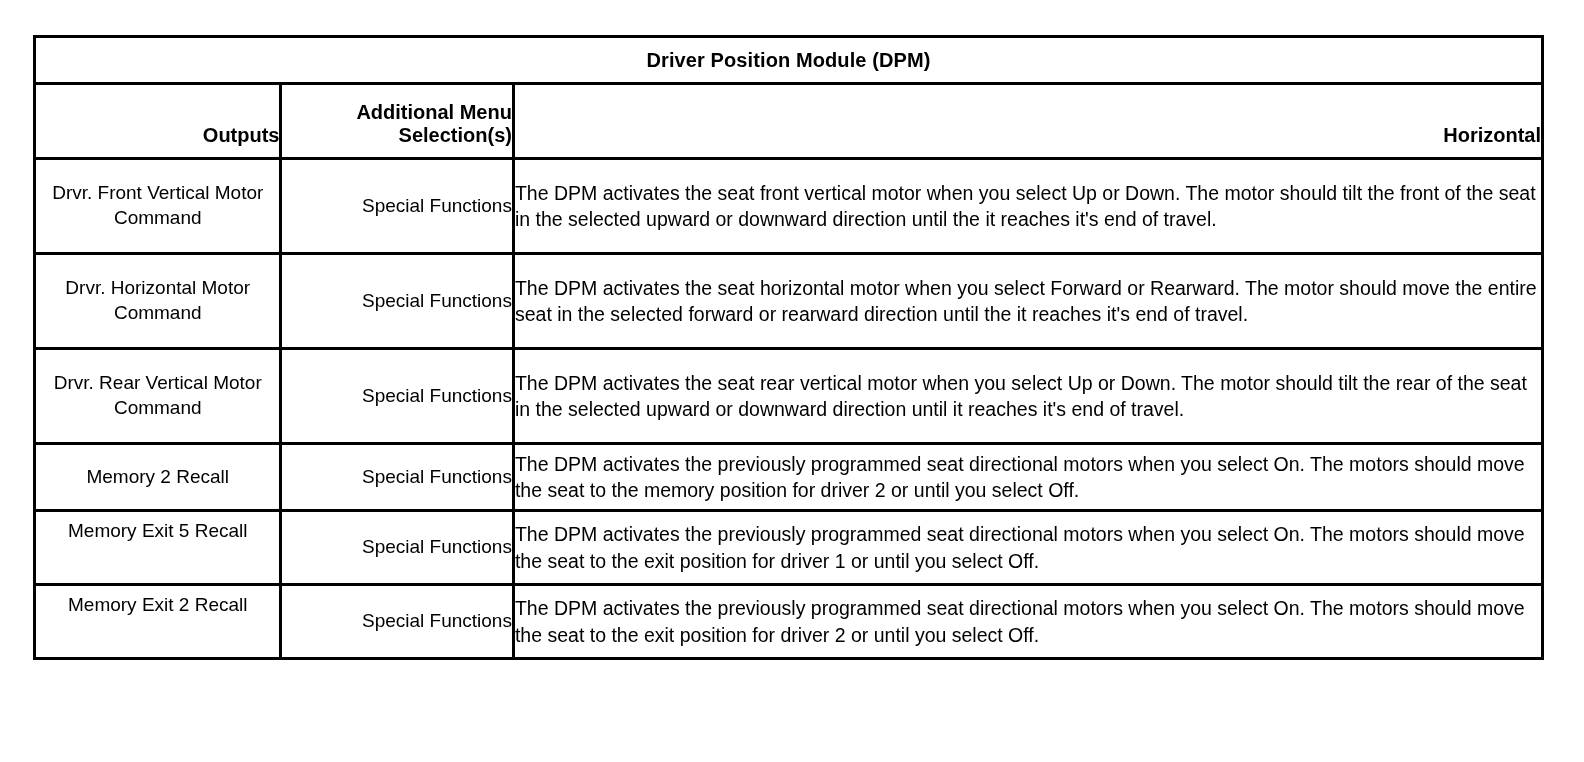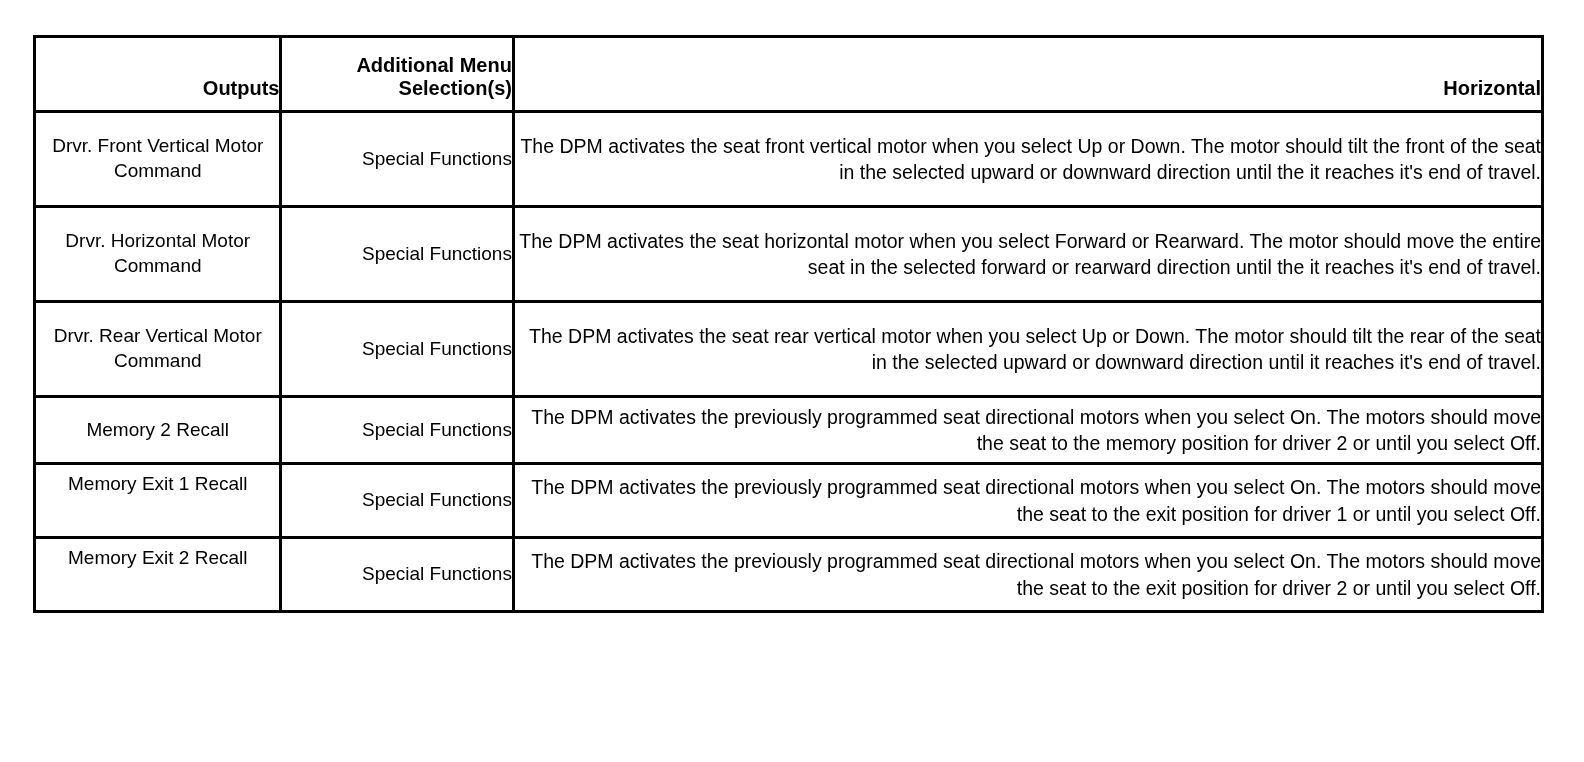--- a/index.html
+++ b/index.html
@@ -93,21 +93,21 @@
   .cell-menu {
     font-size: 19px;
     line-height: 1.30;
     text-align: right;
     vertical-align: middle;
     padding: 4px 5px;
   }
   .cell-desc {
     font-size: 19.5px;
     line-height: 1.335;
-    text-align: right;
+    text-align: left;
     vertical-align: middle;
     padding: 5px 7px 5px 6px;
   }
 
   
   .row-tall  td { height: 92px; }
   .row-short td { height: 64px; }
 </style>
 </head>
 <body>
@@ -115,20 +115,23 @@
 <div class="page">
 
   <table class="dpm-table">
     <colgroup>
       <col class="col-outputs">
       <col class="col-menu">
       <col class="col-desc">
     </colgroup>
     <tbody>
 
+      <tr>
+        <td class="title-cell" colspan="3">Driver Position Module (DPM)</td>
+      </tr>
 
       <tr class="head-row">
         <td class="head-outputs">Outputs</td>
         <td class="head-menu">
           <span>Additional Menu</span><br>
           <span>Selection(s)</span>
         </td>
         <td class="head-desc">Horizontal</td>
       </tr>
 
@@ -151,21 +154,21 @@
       </tr>
 
 
       <tr class="row-short">
         <td class="cell-output">Memory 2 Recall</td>
         <td class="cell-menu">Special Functions</td>
         <td class="cell-desc">The DPM activates the previously programmed seat directional motors when you select On. The motors should move the seat to the memory position for driver 2 or until you select Off.</td>
       </tr>
 
       <tr class="row-short">
-        <td class="cell-output top-align">Memory Exit 1 Recall</td>
+        <td class="cell-output top-align">Memory Exit 5 Recall</td>
         <td class="cell-menu">Special Functions</td>
         <td class="cell-desc">The DPM activates the previously programmed seat directional motors when you select On. The motors should move the seat to the exit position for driver 1 or until you select Off.</td>
       </tr>
 
       <tr class="row-short">
         <td class="cell-output top-align">Memory Exit 2 Recall</td>
         <td class="cell-menu">Special Functions</td>
         <td class="cell-desc">The DPM activates the previously programmed seat directional motors when you select On. The motors should move the seat to the exit position for driver 2 or until you select Off.</td>
       </tr>
 

